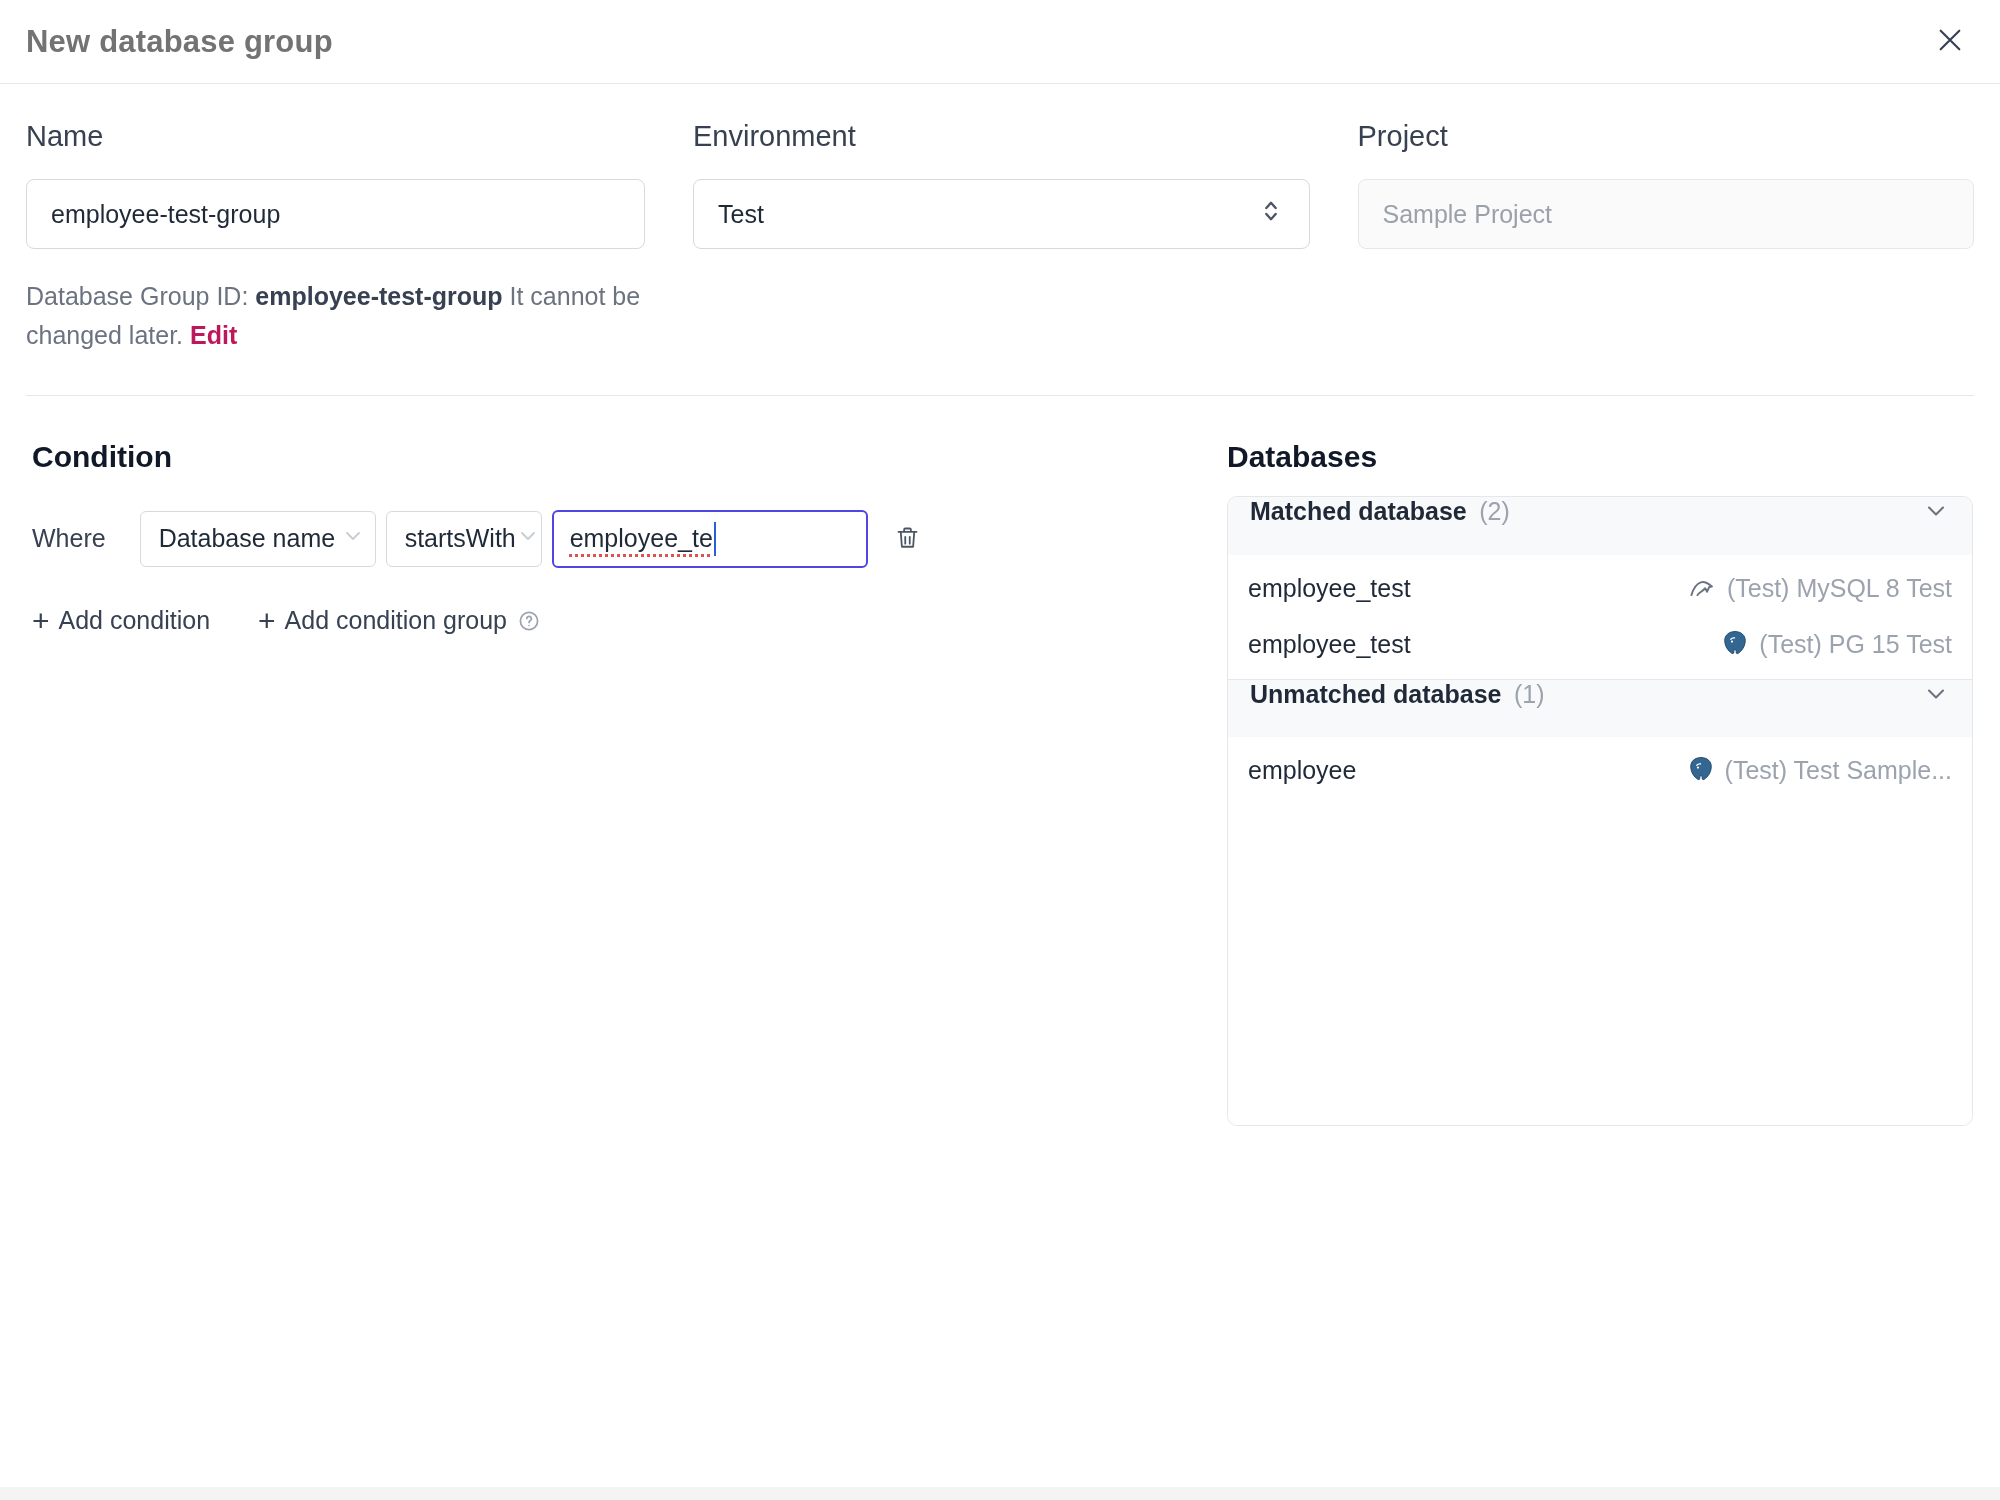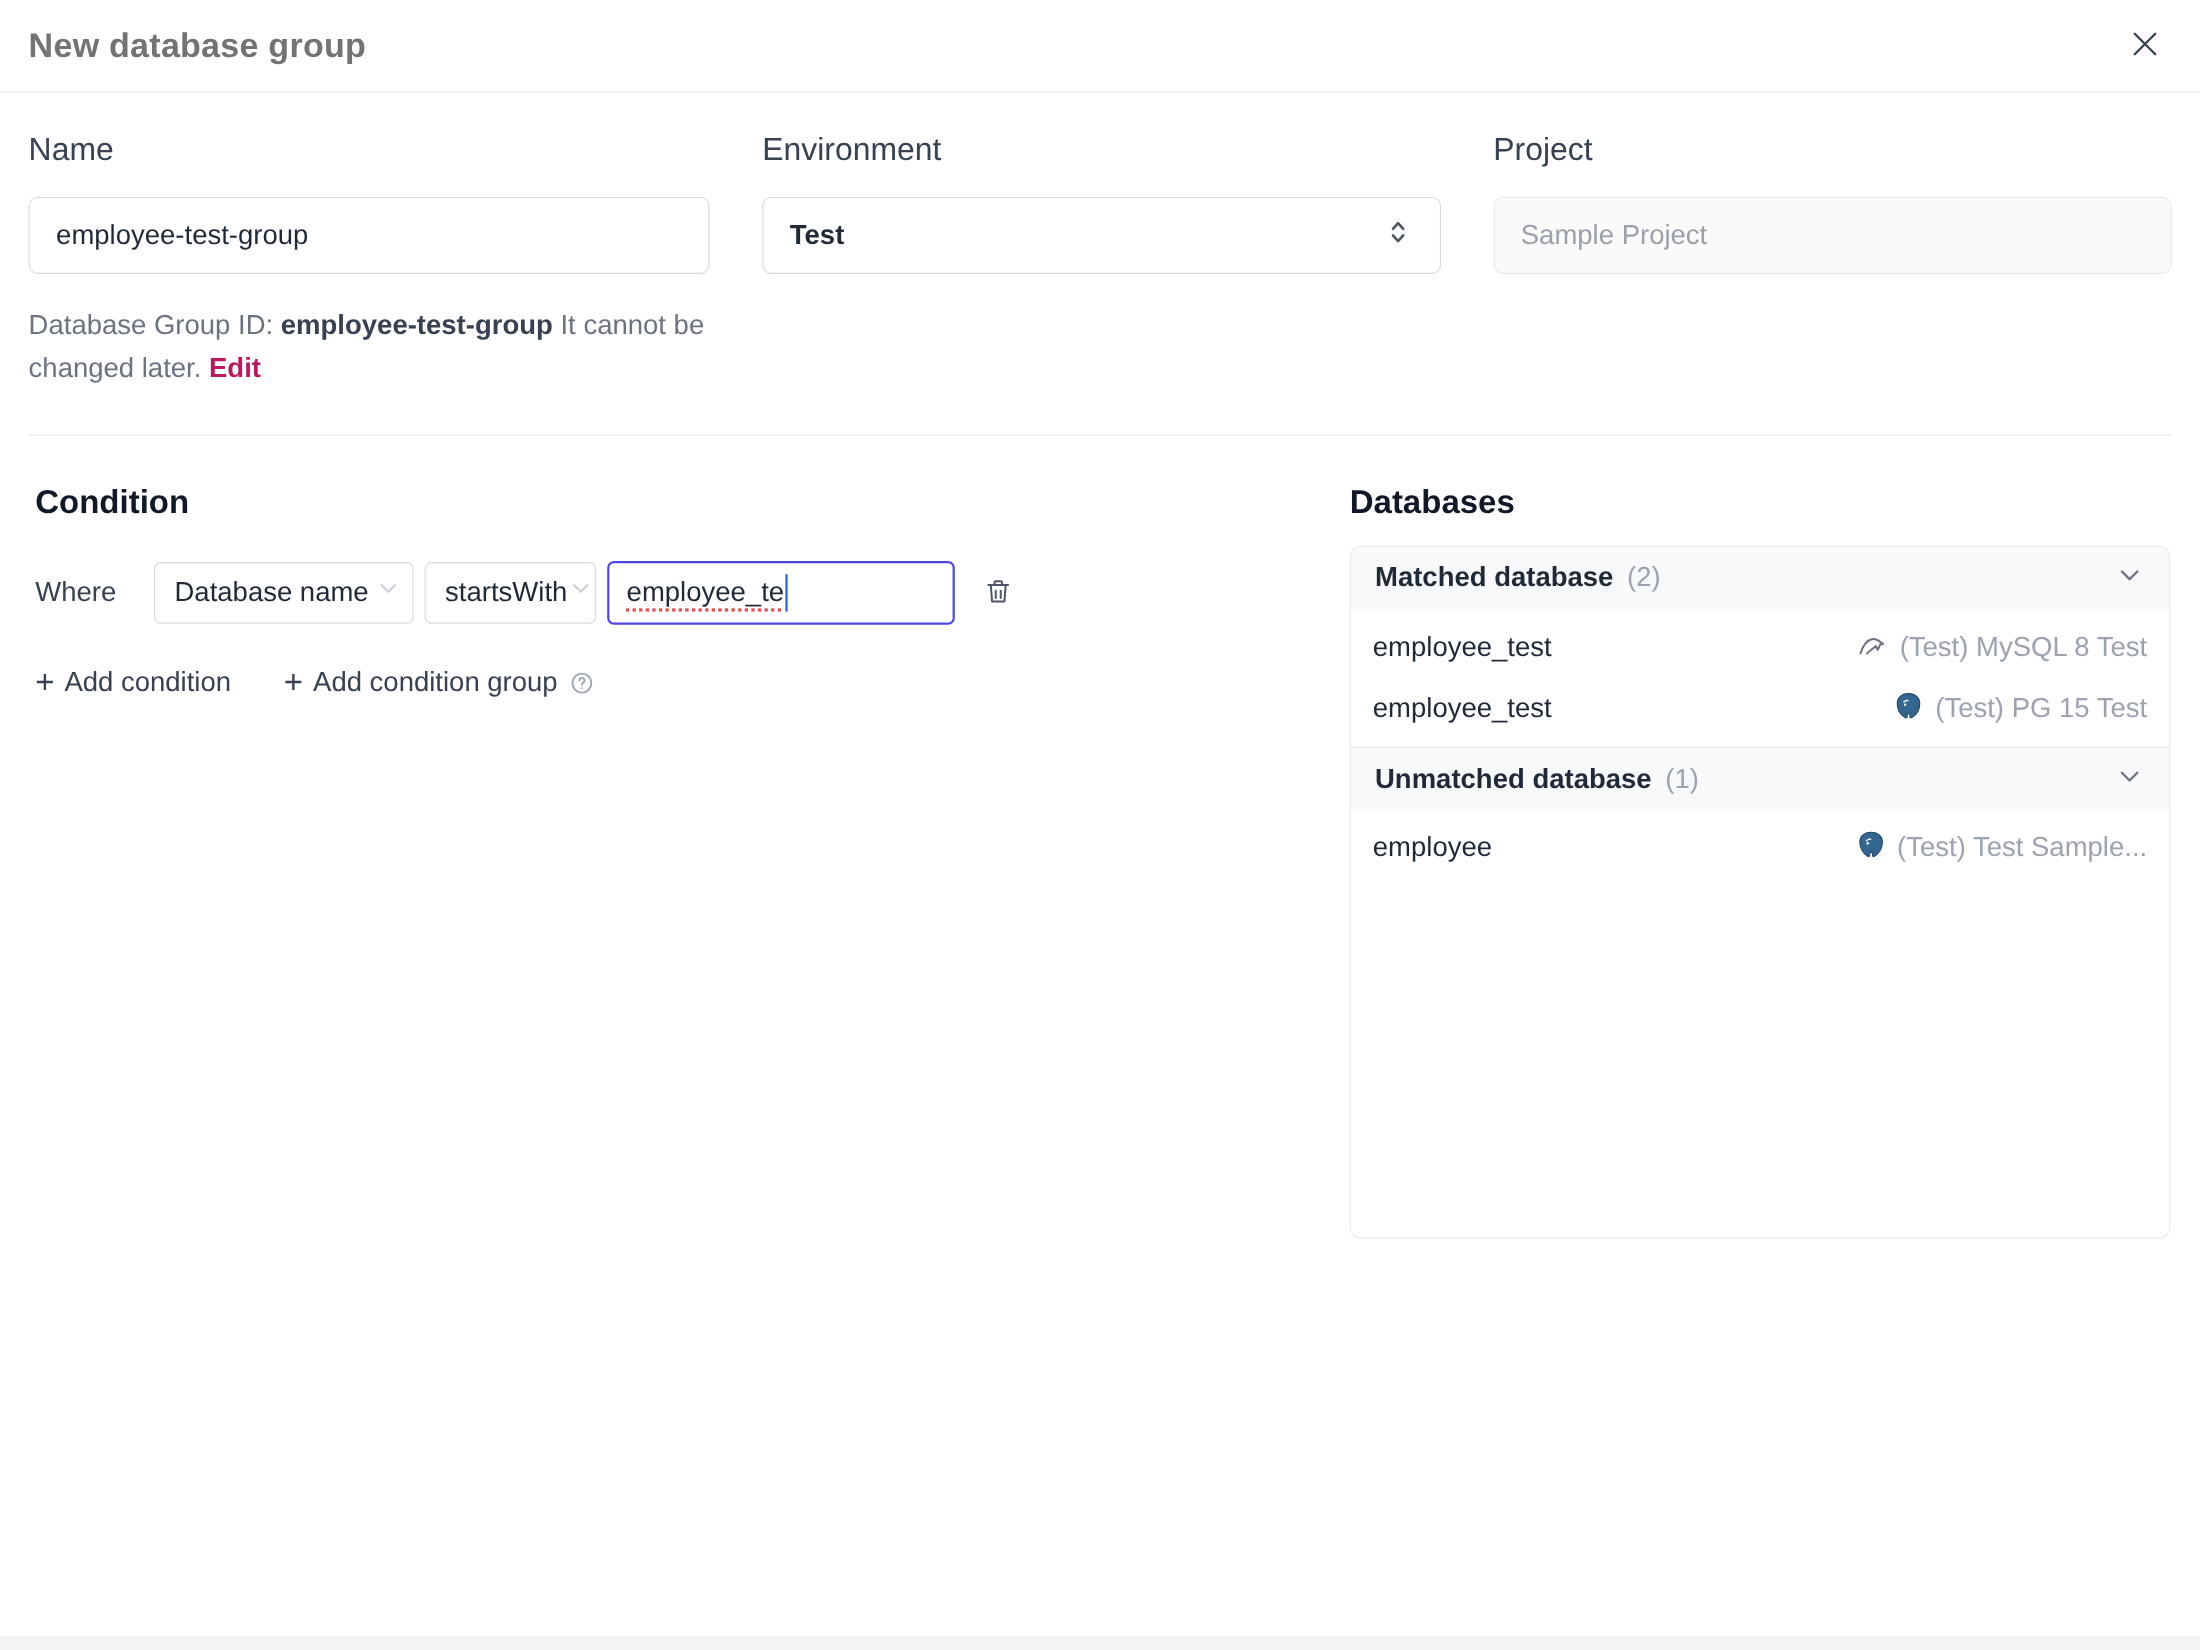--- a/index.html
+++ b/index.html
@@ -25,21 +25,21 @@
   .form-row { display: flex; gap: 48px; padding: 36px 26px 0 26px; }
   .field { width: 619px; }
   .field-label { font-size: 29px; color: #374151; margin-bottom: 26px; }
   .text-input, .select-box, .disabled-input {
     width: 100%; height: 70px; border: 1px solid #d6d9de; border-radius: 8px;
     font-size: 25px; color: #1f2937; padding: 0 24px;
     font-family: "Liberation Sans", sans-serif;
     background: #ffffff;
   }
   .disabled-input { background: #fafafa; color: #9aa1ab; border-color: #e5e7eb; }
-  .select-box { display: flex; align-items: center; justify-content: space-between; cursor: pointer; font-weight: bold; }
+  .select-box { display: flex; align-items: center; justify-content: space-between; cursor: pointer; }
 
   .group-id-note {
     margin-top: 28px; width: 619px; font-size: 25px; line-height: 1.55; color: #6b7280;
   }
   .group-id-strong { color: #374151; font-weight: 700; }
   .edit-link { color: #be185d; font-weight: 700; text-decoration: none; cursor: pointer; }
 
   .divider { border: none; border-top: 1px solid #e5e7eb; margin: 40px 26px 0 26px; }
 
   
@@ -76,21 +76,21 @@
   .plus { font-size: 30px; font-weight: 400; margin-right: 9px; color: #374151; line-height: 1; }
   .q-icon { margin-left: 10px; display: flex; align-items: center; }
 
   
   .db-panel {
     margin-top: 22px; border: 1px solid #e5e7eb; border-radius: 10px;
     height: 630px; overflow: hidden; display: flex; flex-direction: column; background: #fff;
   }
   .db-group-header {
     background: #f8f9fa; height: 58px; flex-shrink: 0;
-    display: flex; align-items: center; justify-content: space-between;
+    display: flex; justify-content: space-between;
     padding: 0 22px; cursor: pointer;
   }
   .db-group-header.bordered-top { border-top: 1px solid #e5e7eb; }
   .db-group-title { font-size: 25px; font-weight: 700; color: #1f2937; }
   .db-group-count { font-size: 25px; font-weight: 400; color: #9ca3af; margin-left: 8px; }
   .db-rows { padding: 6px 0; text-align: center; }
   .db-row {
     height: 56px; display: flex; align-items: center; justify-content: space-between;
     padding: 0 20px; background: #fff; cursor: default;
   }

